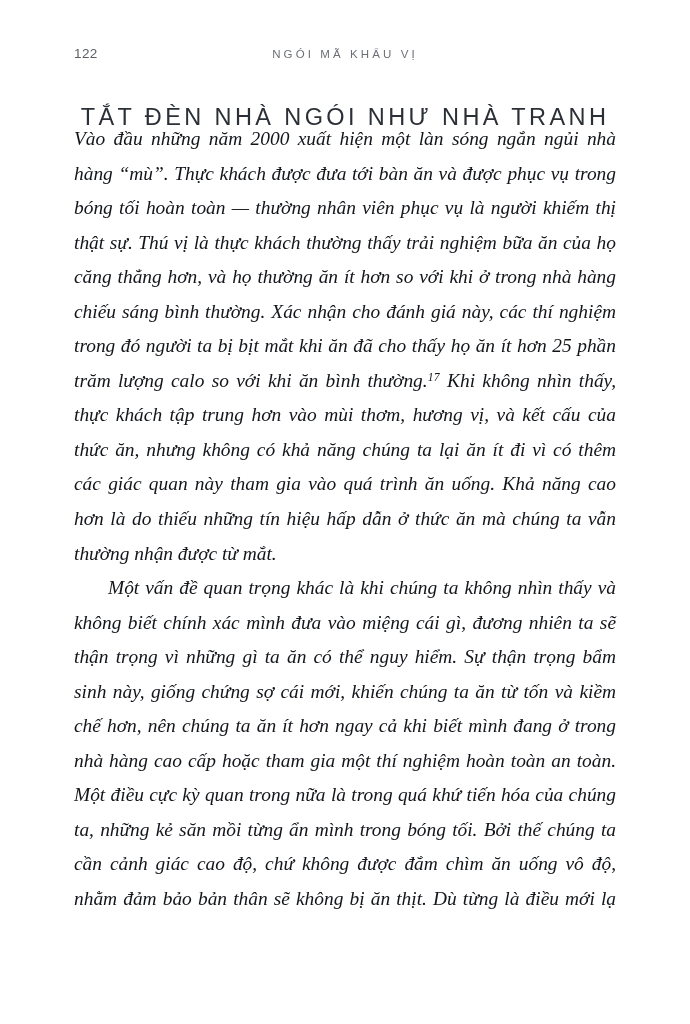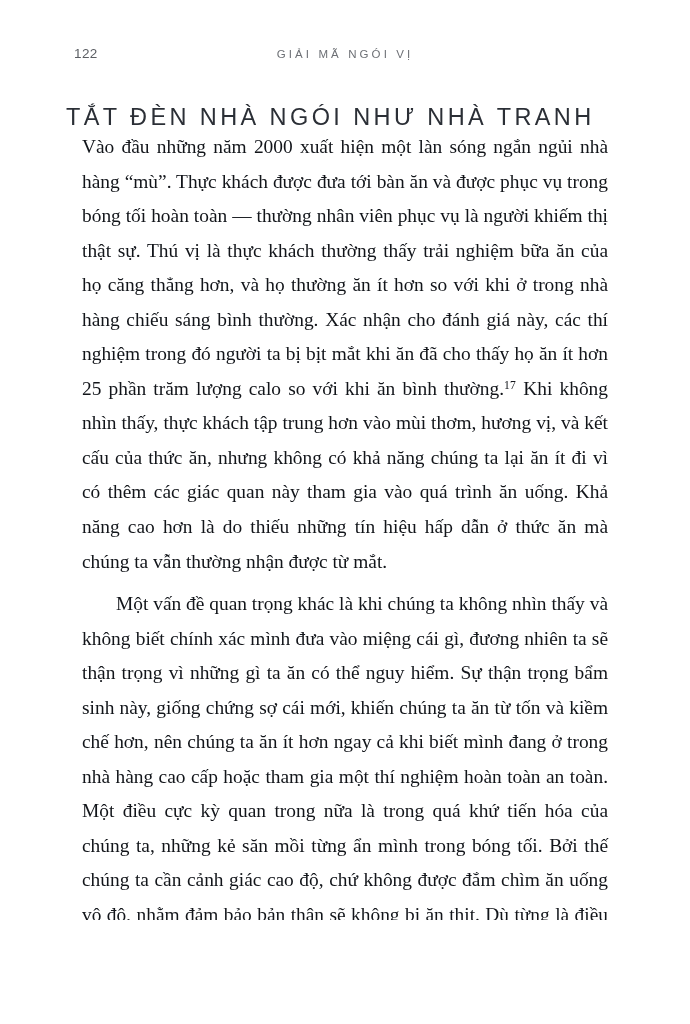--- a/index.html
+++ b/index.html
@@ -52,20 +52,21 @@
     line-height: 22px;
     white-space: nowrap;
   }
 
   
   .chapter-title {
     position: absolute;
     top: 86px;
     left: 66px;
     right: 66px;
+    text-align: center;
     font-family: "Liberation Sans", sans-serif;
     font-size: 23.5px;
     font-weight: 300;
     letter-spacing: 3.4px;
     color: #2b2f36;
     line-height: 30px;
     white-space: nowrap;
   }
 
   
@@ -76,22 +77,23 @@
     width: 542px;
     font-family: "Liberation Serif", "DejaVu Serif", serif;
     font-size: 19.4px;
     line-height: 34.55px;
     color: #12151a;
     text-align: justify;
     text-justify: inter-word;
     hyphens: none;
   }
   .body-text p {
-    margin: 8px;
+    margin: 0;
     text-indent: 0;
+    font-style: italic;
   }
   .body-text p.indent {
     text-indent: 34px;
   }
   .body-text p:last-child {
     text-align-last: left;
   }
   sup.fn {
     font-size: 0.60em;
     vertical-align: 0.52em;
@@ -99,21 +101,21 @@
     letter-spacing: 0.2px;
   }
 </style>
 </head>
 <body>
 
 <div class="page">
 
   <div class="running-head">
     <div class="folio">122</div>
-    <div class="running-title">GIẢI MÃ NGÓI VỊ</div>
+    <div class="running-title">NGÓI MÃ KHẨU VỊ</div>
   </div>
 
   <h1 class="chapter-title">TẮT ĐÈN NHÀ NGÓI NHƯ NHÀ TRANH</h1>
 
   <div class="body-text">
     <p>
       <span>Vào đầu những năm 2000 xuất hiện một làn sóng ngắn ngủi nhà hàng “mù”. Thực khách được đưa tới bàn ăn và được phục vụ trong bóng tối hoàn toàn — thường nhân viên phục vụ là người khiếm thị thật sự. Thú vị là thực khách thường thấy trải nghiệm bữa ăn của họ căng thẳng hơn, và họ thường ăn ít hơn so với khi ở trong nhà hàng chiếu sáng bình thường. Xác nhận cho đánh giá này, các thí nghiệm trong đó người ta bị bịt mắt khi ăn đã cho thấy họ ăn ít hơn 25 phần trăm lượng calo so với khi ăn bình thường.</span><sup class="fn">17</sup><span> Khi không nhìn thấy, thực khách tập trung hơn vào mùi thơm, hương vị, và kết cấu của thức ăn, nhưng không có khả năng chúng ta lại ăn ít đi vì có thêm các giác quan này tham gia vào quá trình ăn uống. Khả năng cao hơn là do thiếu những tín hiệu hấp dẫn ở thức ăn mà chúng ta vẫn thường nhận được từ mắt.</span>
     </p>
     <p class="indent">
       <span>Một vấn đề quan trọng khác là khi chúng ta không nhìn thấy và không biết chính xác mình đưa vào miệng cái gì, đương nhiên ta sẽ thận trọng vì những gì ta ăn có thể nguy hiểm. Sự thận trọng bẩm sinh này, giống chứng sợ cái mới, khiến chúng ta ăn từ tốn và kiềm chế hơn, nên chúng ta ăn ít hơn ngay cả khi biết mình đang ở trong nhà hàng cao cấp hoặc tham gia một thí nghiệm hoàn toàn an toàn. Một điều cực kỳ quan trong nữa là trong quá khứ tiến hóa của chúng ta, những kẻ săn mồi từng ẩn mình trong bóng tối. Bởi thế chúng ta cần cảnh giác cao độ, chứ không được đắm chìm ăn uống vô độ, nhằm đảm bảo bản thân sẽ không bị ăn thịt. Dù từng là điều mới lạ đầy phấn khích, nhà hàng mù đã đã không còn được ưa chuộng nữa vì con người vốn không thoải mái ăn trong bóng tối.</span>

